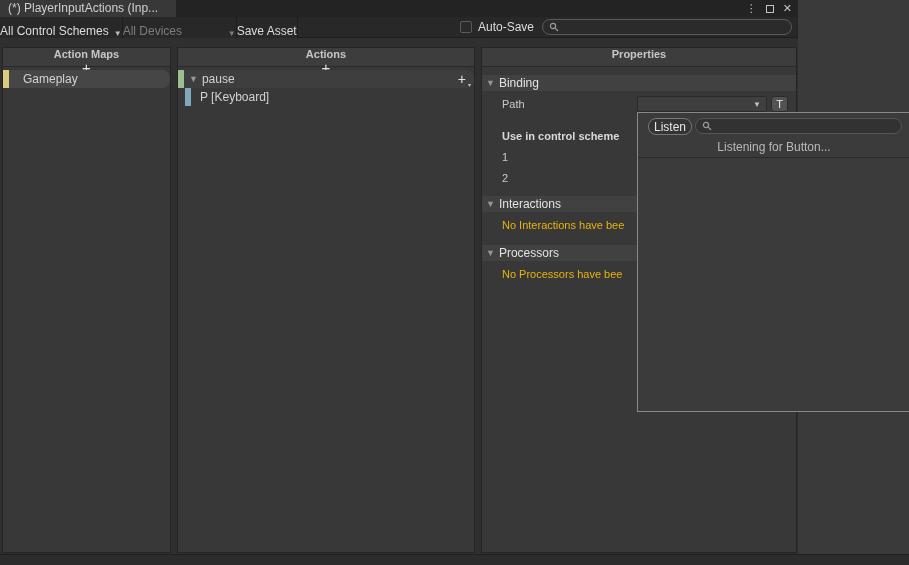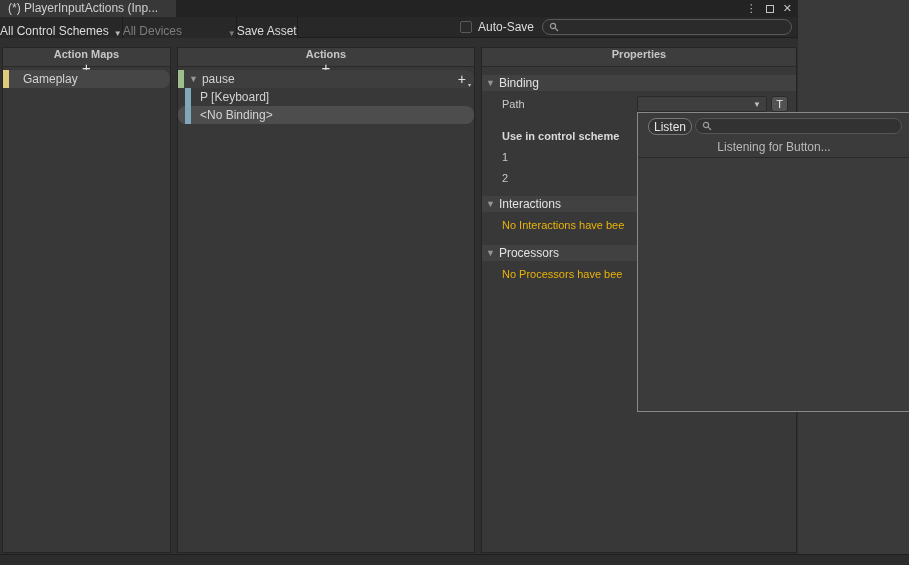--- a/index.html
+++ b/index.html
@@ -144,24 +144,20 @@
           <span>pause</span>
           <span class="add-binding">
             <span>+</span>
             <span class="mini">▾</span>
           </span>
         </div>
         <div class="row indent">
           <span class="bar blue"></span>
           <span class="bind-label">P [Keyboard]</span>
         </div>
-        <div class="row indent sel">
-          <span class="bar blue"></span>
-          <span class="bind-label">&lt;No Binding&gt;</span>
-        </div>
       </div>
 
       <div class="panel panel-props">
         <div class="panel-header">
           <span>Properties</span>
         </div>
 
         <div class="section-hdr" style="top:27px;">
           <span class="fold">▼</span>
           <span>Binding</span>

